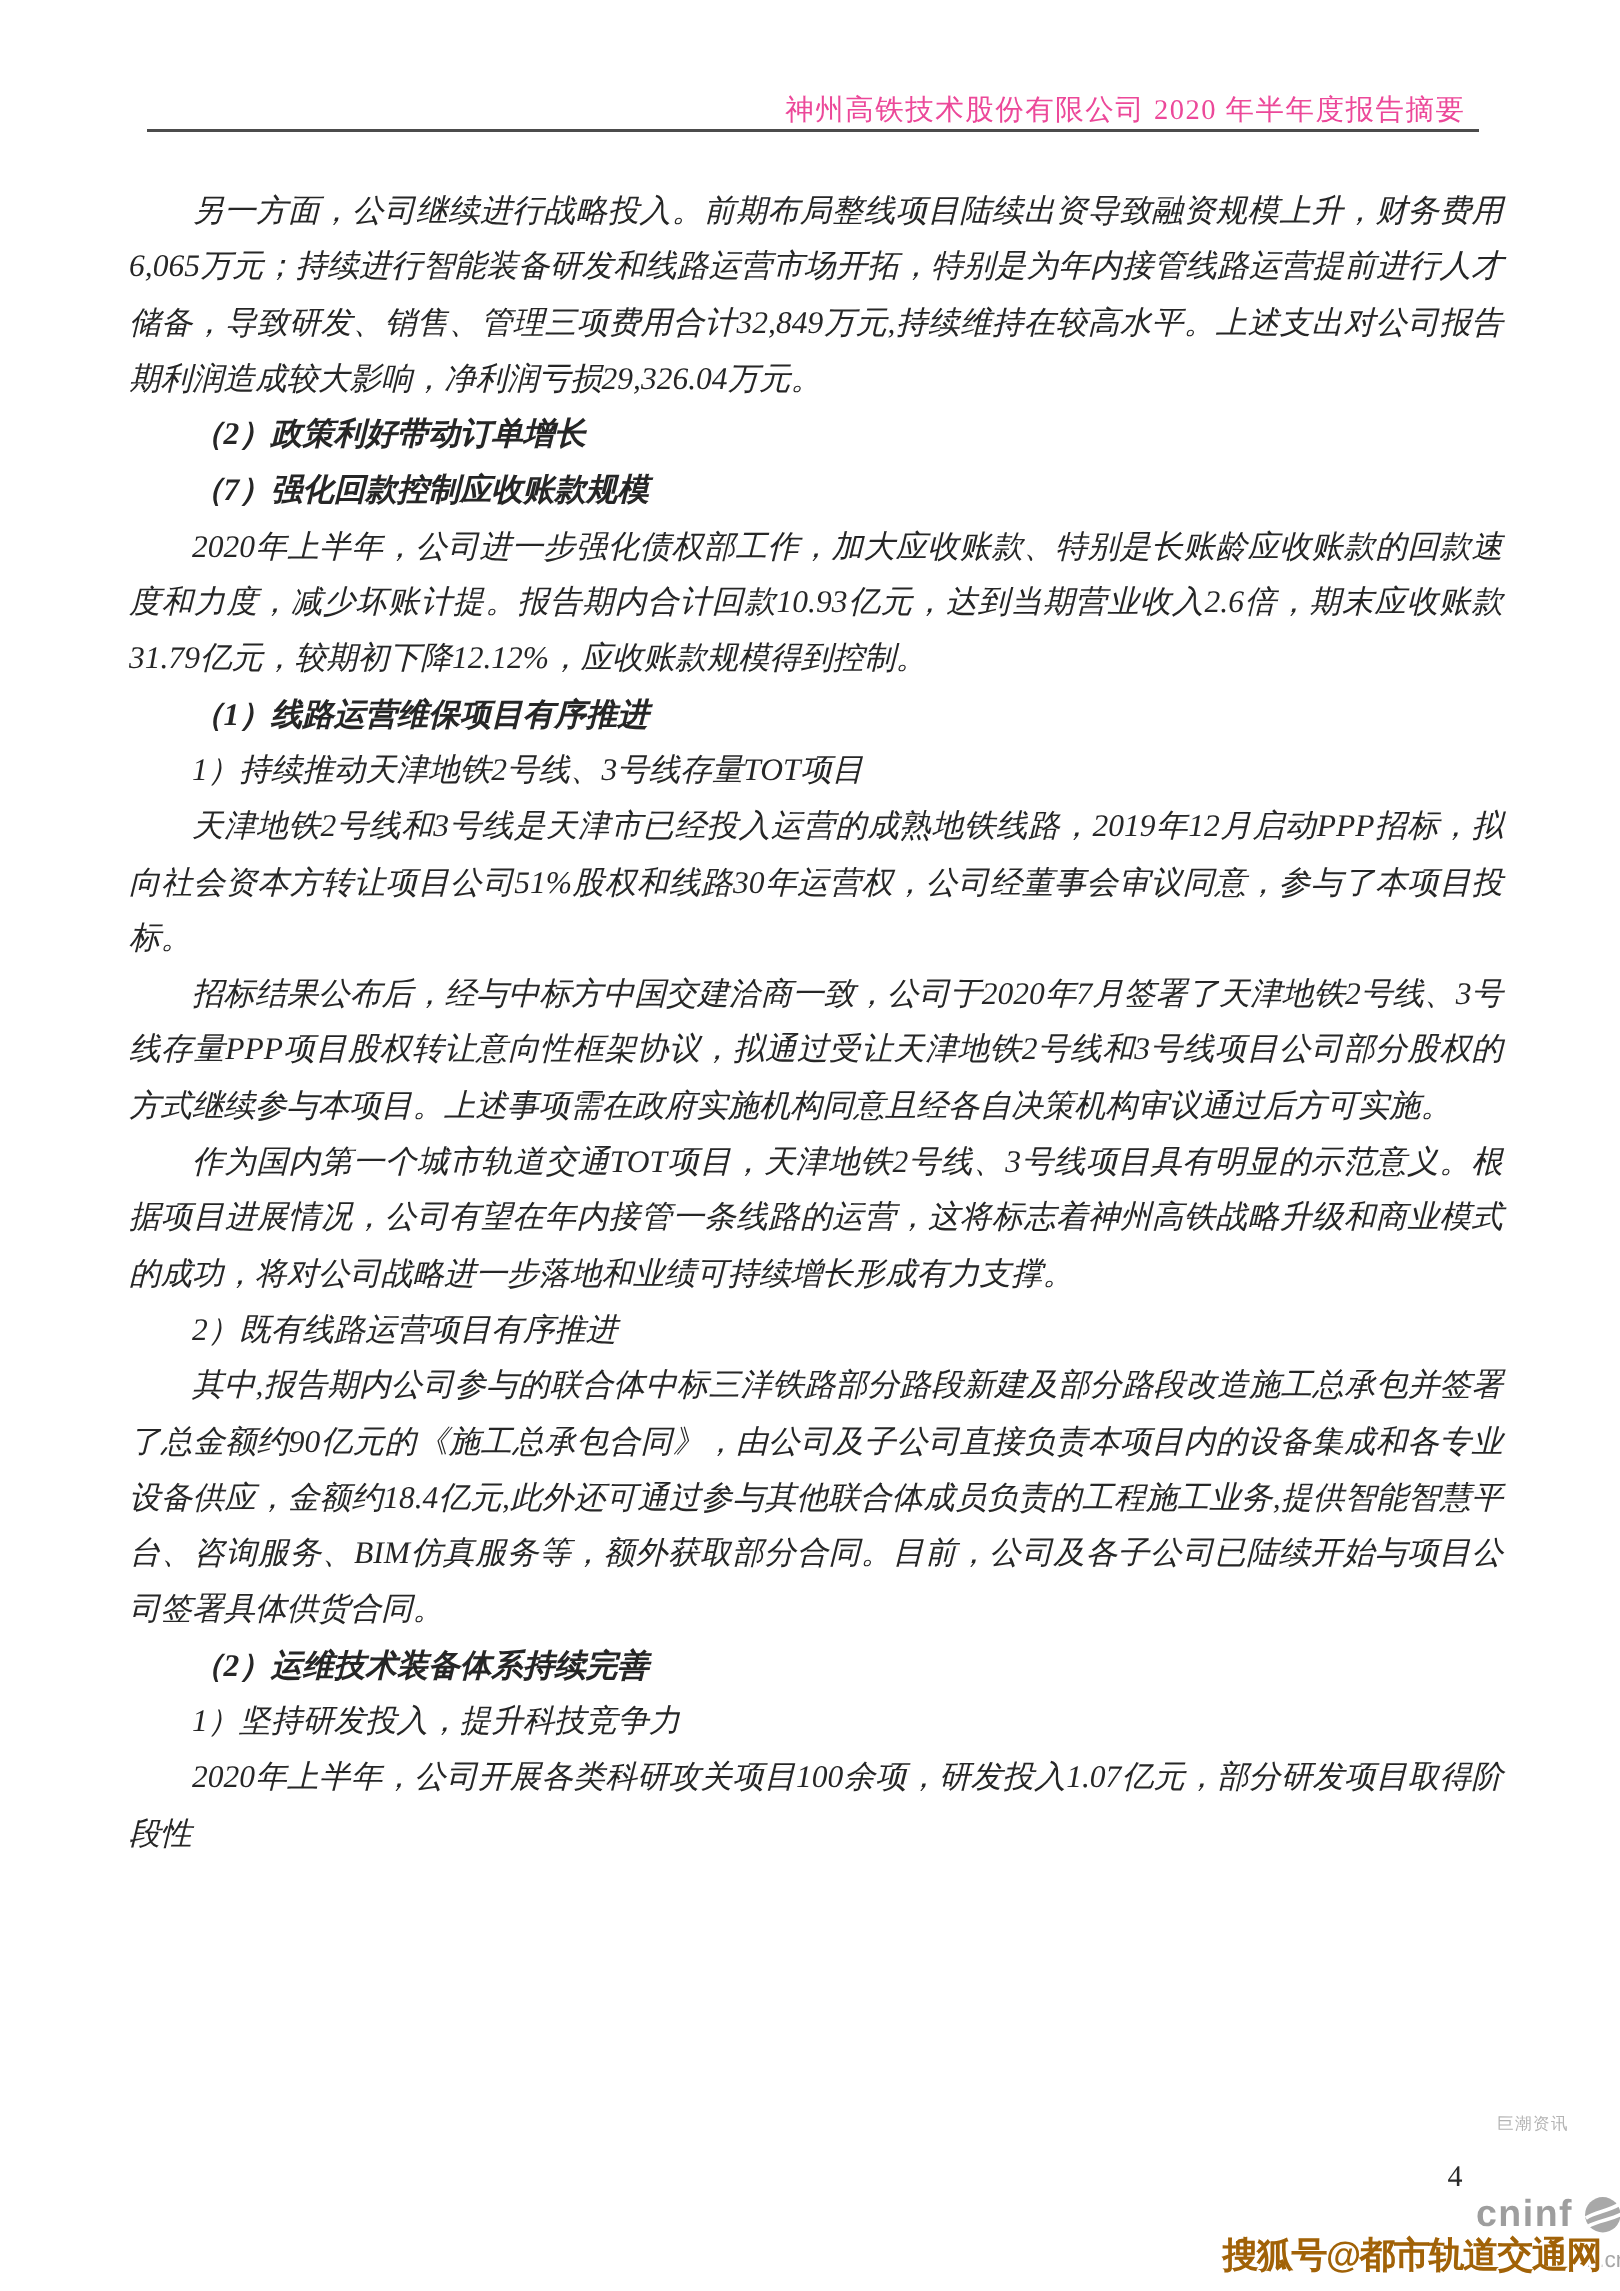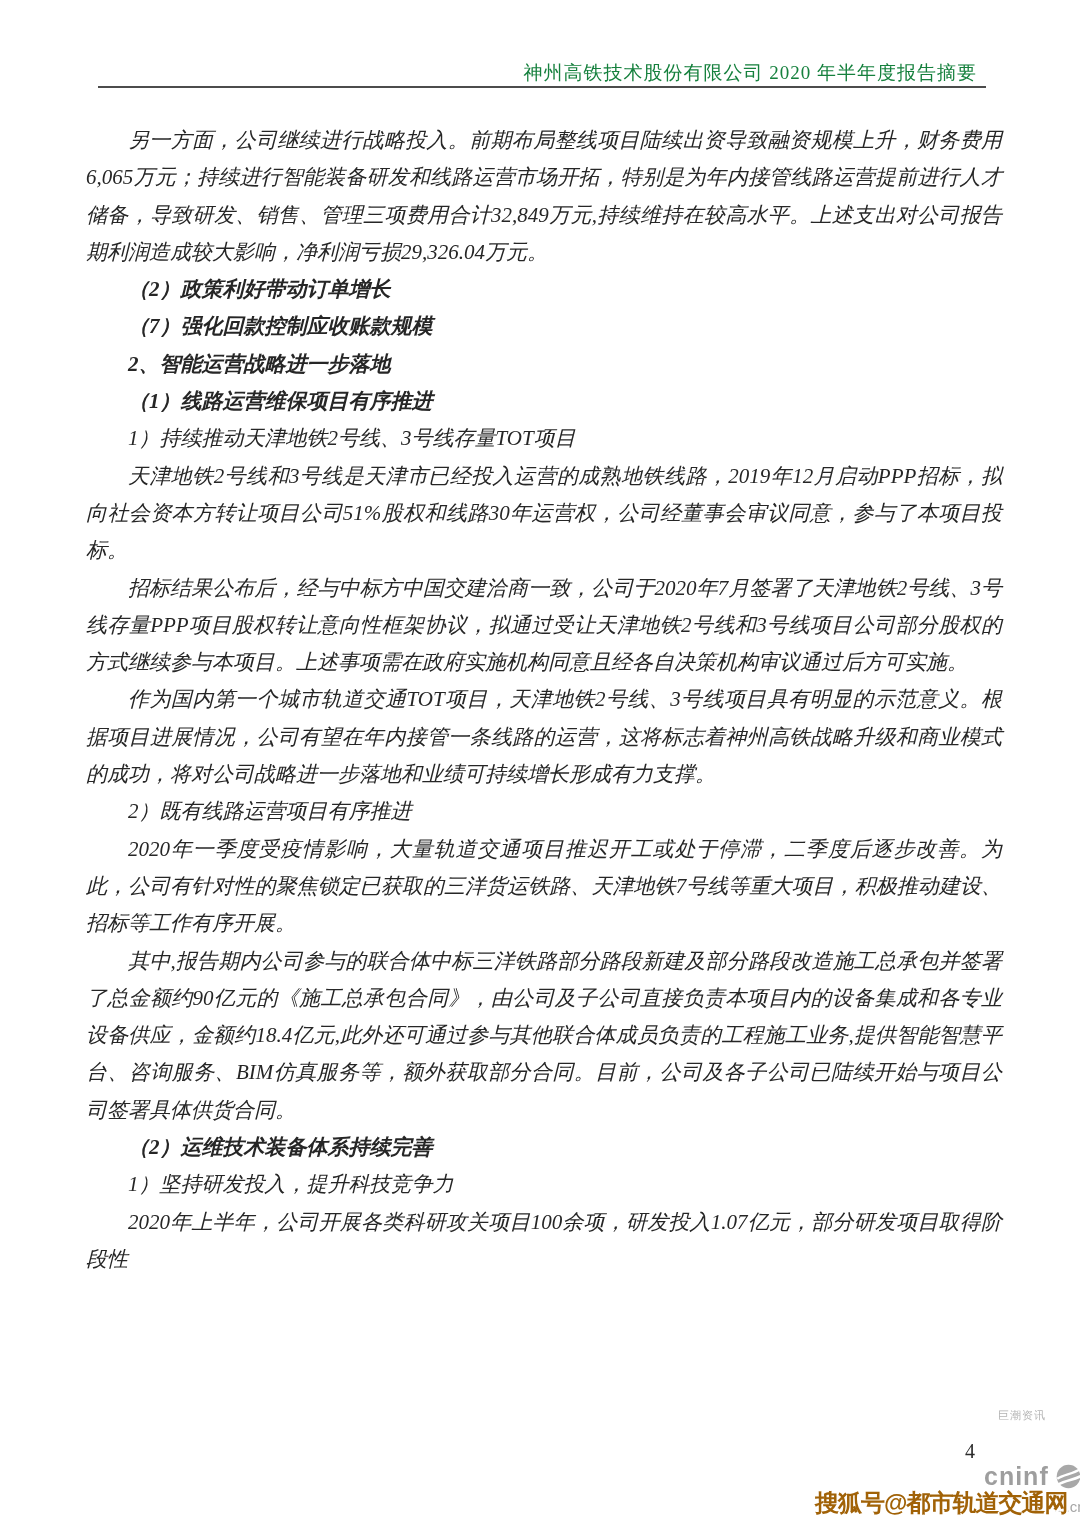--- a/index.html
+++ b/index.html
@@ -9,21 +9,21 @@
     margin:0 auto;
     background:#ffffff;
     font-family:"Liberation Serif","DejaVu Serif",serif;
     color:#262626;
     overflow:hidden;
   }
   .header-title{
     position:absolute;
     top:60px;right:103px;
     font-size:19px;
-    color:#15803d;
+    color:#ec4899;
     letter-spacing:1px;
     white-space:nowrap;
   }
   .header-rule{
     position:absolute;
     top:86px;left:98px;
     width:888px;height:2px;
     background:#4c4c4c;
   }
   .body-text{
@@ -98,28 +98,27 @@
 
 <div class="page">
 
   <div class="header-title">神州高铁技术股份有限公司 2020 年半年度报告摘要</div>
   <div class="header-rule"></div>
 
   <div class="body-text">
     <p class="para">另一方面，公司继续进行战略投入。前期布局整线项目陆续出资导致融资规模上升，财务费用6,065万元；持续进行智能装备研发和线路运营市场开拓，特别是为年内接管线路运营提前进行人才储备，导致研发、销售、管理三项费用合计32,849万元,持续维持在较高水平。上述支出对公司报告期利润造成较大影响，净利润亏损29,326.04万元。</p>
     <p class="heading">（2）政策利好带动订单增长</p>
     <p class="heading">（7）强化回款控制应收账款规模</p>
-    <p class="heading">2、智能运营战略进一步落地</p>
+    <p class="para">2020年上半年，公司进一步强化债权部工作，加大应收账款、特别是长账龄应收账款的回款速度和力度，减少坏账计提。报告期内合计回款10.93亿元，达到当期营业收入2.6倍，期末应收账款31.79亿元，较期初下降12.12%，应收账款规模得到控制。</p>
     <p class="heading">（1）线路运营维保项目有序推进</p>
     <p class="subheading">1）持续推动天津地铁2号线、3号线存量TOT项目</p>
     <p class="para">天津地铁2号线和3号线是天津市已经投入运营的成熟地铁线路，2019年12月启动PPP招标，拟向社会资本方转让项目公司51%股权和线路30年运营权，公司经董事会审议同意，参与了本项目投标。</p>
     <p class="para">招标结果公布后，经与中标方中国交建洽商一致，公司于2020年7月签署了天津地铁2号线、3号线存量PPP项目股权转让意向性框架协议，拟通过受让天津地铁2号线和3号线项目公司部分股权的方式继续参与本项目。上述事项需在政府实施机构同意且经各自决策机构审议通过后方可实施。</p>
     <p class="para">作为国内第一个城市轨道交通TOT项目，天津地铁2号线、3号线项目具有明显的示范意义。根据项目进展情况，公司有望在年内接管一条线路的运营，这将标志着神州高铁战略升级和商业模式的成功，将对公司战略进一步落地和业绩可持续增长形成有力支撑。</p>
     <p class="subheading">2）既有线路运营项目有序推进</p>
-    <p class="para">2020年一季度受疫情影响，大量轨道交通项目推迟开工或处于停滞，二季度后逐步改善。为此，公司有针对性的聚焦锁定已获取的三洋货运铁路、天津地铁7号线等重大项目，积极推动建设、招标等工作有序开展。</p>
     <p class="para">其中,报告期内公司参与的联合体中标三洋铁路部分路段新建及部分路段改造施工总承包并签署了总金额约90亿元的《施工总承包合同》，由公司及子公司直接负责本项目内的设备集成和各专业设备供应，金额约18.4亿元,此外还可通过参与其他联合体成员负责的工程施工业务,提供智能智慧平台、咨询服务、BIM仿真服务等，额外获取部分合同。目前，公司及各子公司已陆续开始与项目公司签署具体供货合同。</p>
     <p class="heading">（2）运维技术装备体系持续完善</p>
     <p class="subheading">1）坚持研发投入，提升科技竞争力</p>
     <p class="para">2020年上半年，公司开展各类科研攻关项目100余项，研发投入1.07亿元，部分研发项目取得阶段性</p>
   </div>
 
   <div class="footer-page-number">4</div>
 
   <div class="cninfo-logo">
     <span class="cninfo-logo-text">cninf</span>

